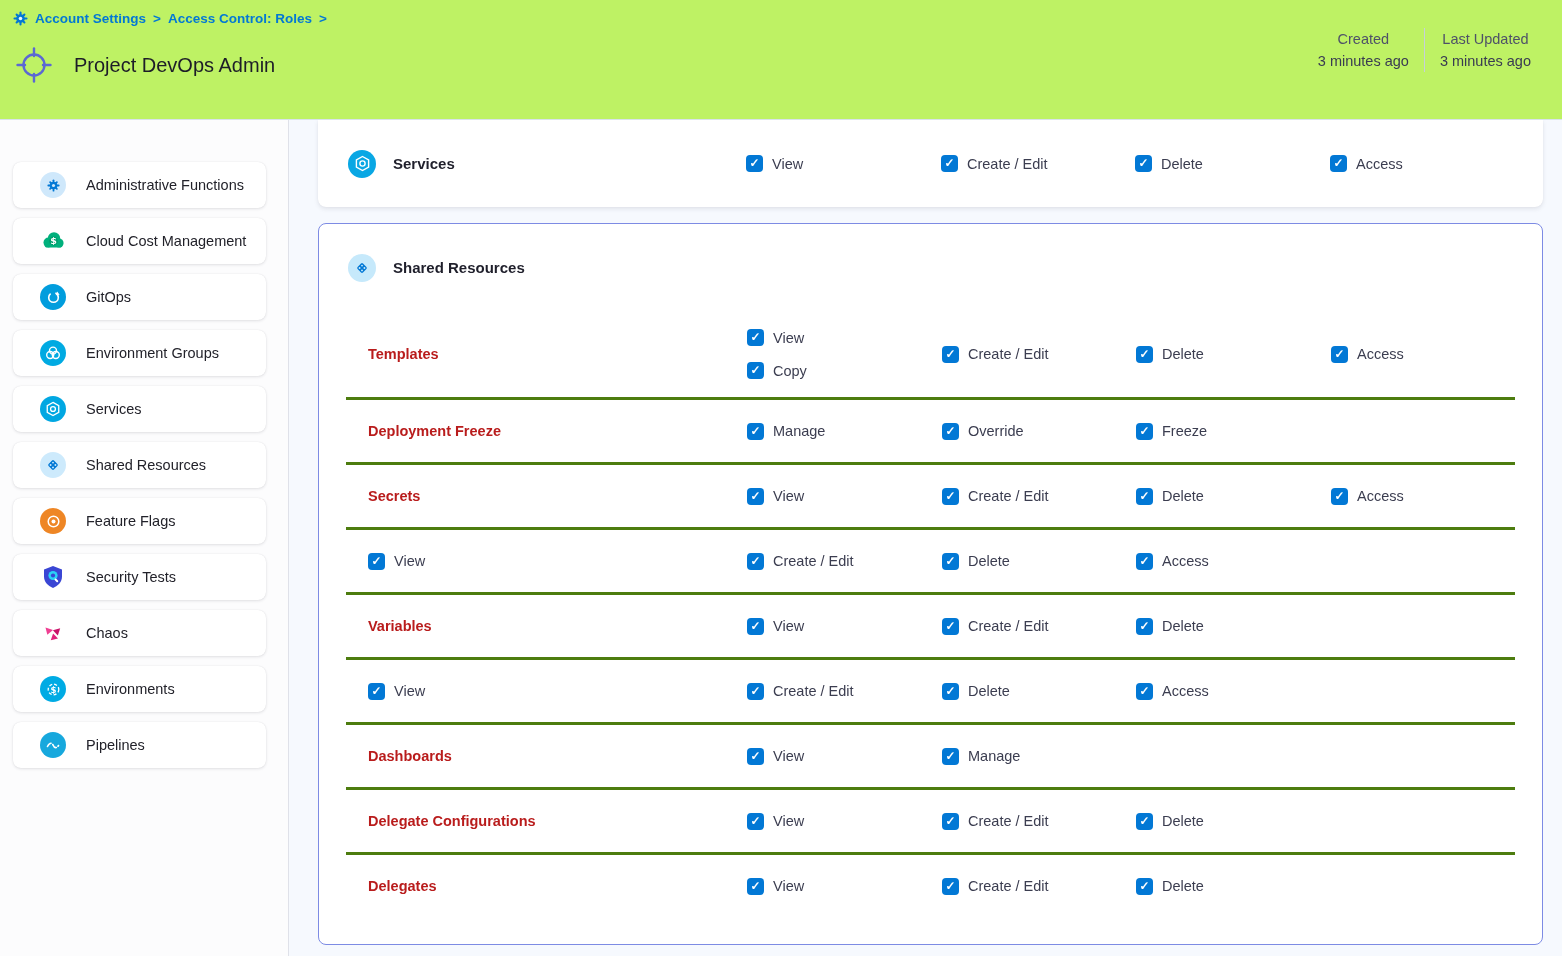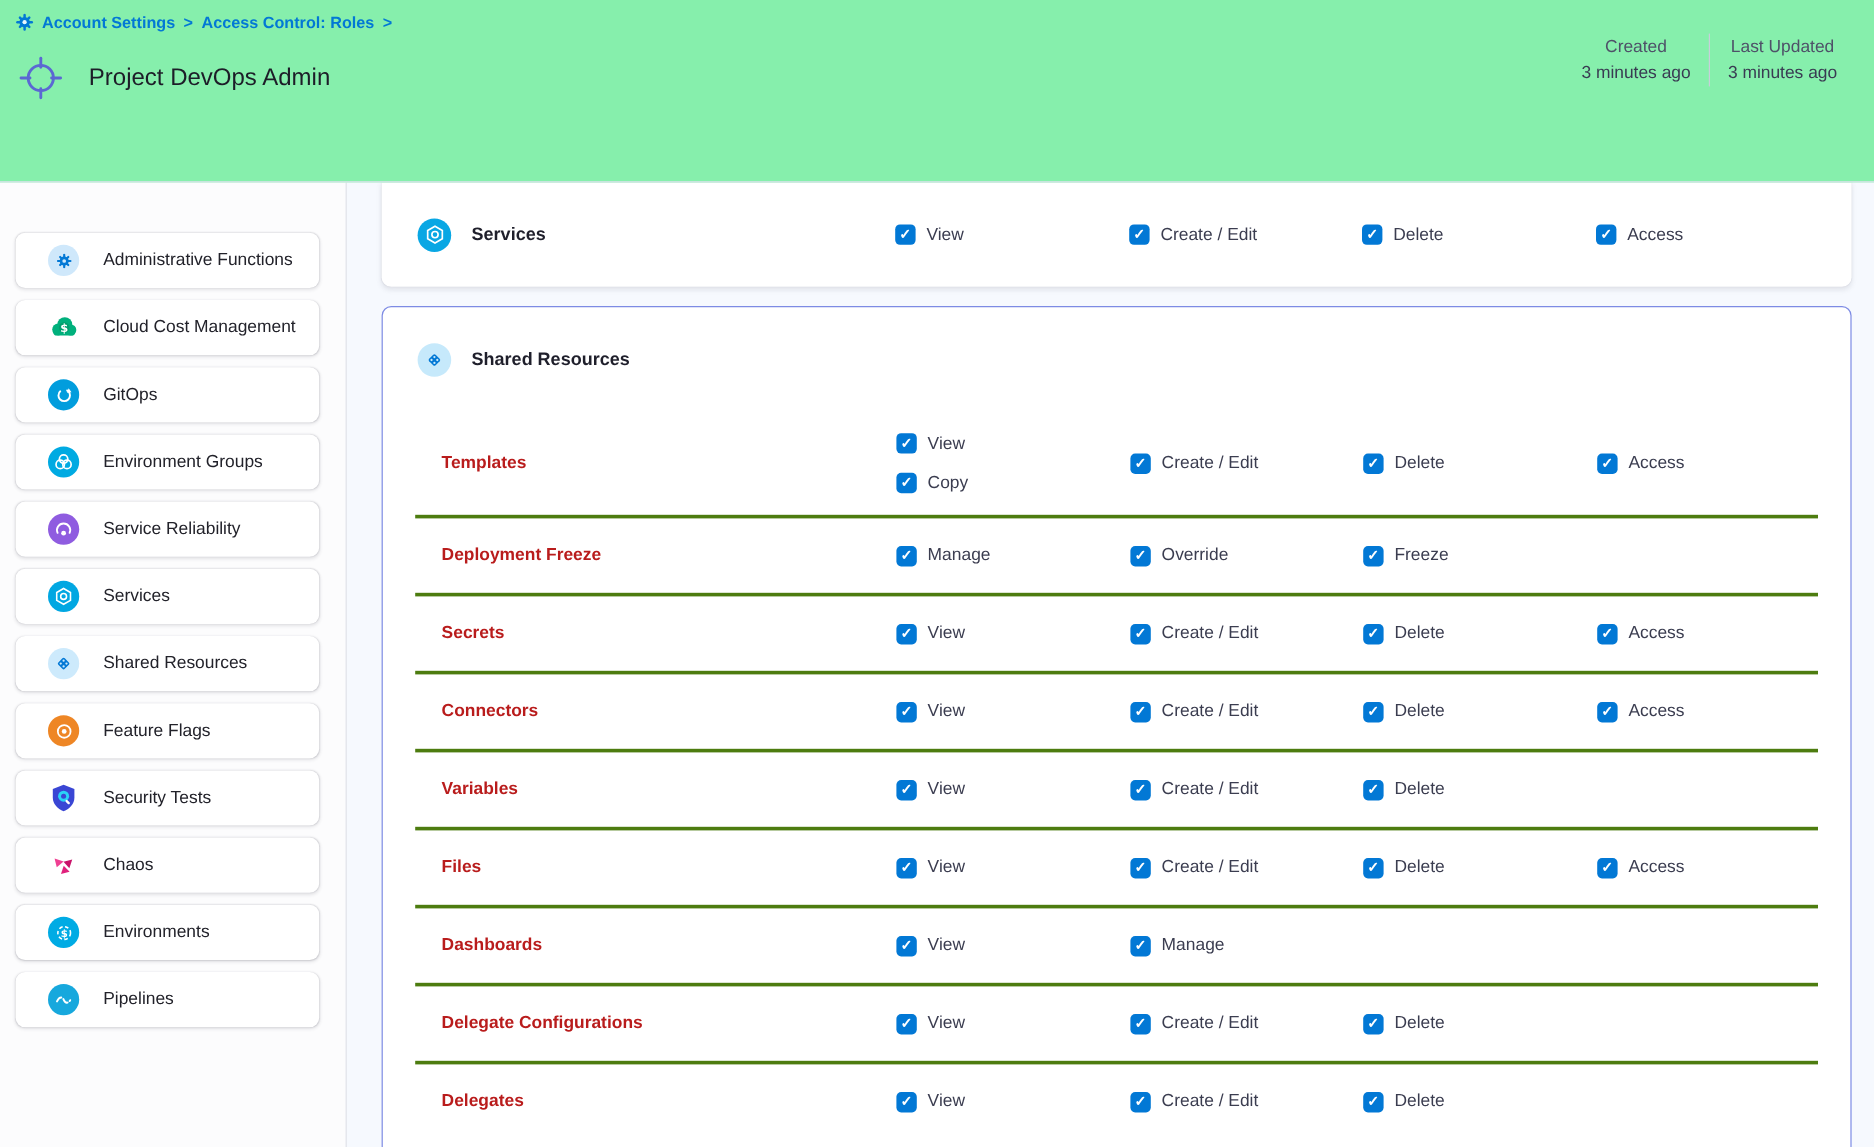--- a/index.html
+++ b/index.html
@@ -1,20 +1,20 @@
 <!DOCTYPE html>
 <html><head>
 <meta charset="utf-8">
 <style>
   * { margin:0; padding:0; box-sizing:border-box; }
   html,body { width:1562px; height:956px; overflow:hidden;
     font-family:"Liberation Sans", sans-serif; background:#f6f9fe; }
 
   
-  .header { position:relative; height:152px; background:#86efac; border-bottom:1px solid #d9e3ea; }
+  .header { position:relative; height:120px; background:#bef264; border-bottom:1px solid #d9e3ea; }
   .breadcrumb { position:absolute; left:13px; top:11px; display:flex; align-items:center; gap:7px;
     font-size:13.5px; font-weight:600; color:#0278d5; }
   .crumb-link { color:#0278d5; cursor:pointer; }
   .crumb-sep { color:#0278d5; font-weight:600; }
   .crumb-gear { display:flex; align-items:center; }
   .title-row { position:absolute; left:15px; top:46px; display:flex; align-items:center; }
   .role-icon { width:38px; height:38px; display:flex; align-items:center; justify-content:center; }
   .page-title { margin-left:21px; font-size:20px; font-weight:500; color:#1d1d28; }
   .meta { position:absolute; right:16px; top:28px; display:flex;text-align:center; }
   .meta-col { padding:0 15px; font-size:14.5px; line-height:22px; color:#3d3f54; }
@@ -156,29 +156,20 @@
           <span class="side-icon" style="background: rgb(0, 170, 226);">
             <svg width="16" height="16" viewBox="0 0 16 16" fill="none" stroke="#fff" stroke-width="1.4">
               <circle cx="8" cy="5.6" r="3.5"></circle>
               <circle cx="5.2" cy="10" r="3.5"></circle>
               <circle cx="10.8" cy="10" r="3.5"></circle>
             </svg>
           </span>
           <span class="side-label">Environment Groups</span>
         </div>
         <div class="side-card">
-          <span class="side-icon" style="background: rgb(143, 92, 224);">
-            <svg width="16" height="16" viewBox="0 0 16 16" fill="none">
-              <path d="M3 11 a5.5 5.5 0 1 1 10 0" stroke="#fff" stroke-width="1.6" stroke-linecap="round"></path>
-              <circle cx="8" cy="11.3" r="2" fill="#fff"></circle>
-            </svg>
-          </span>
-          <span class="side-label">Service Reliability</span>
-        </div>
-        <div class="side-card">
           <span class="side-icon" style="background: rgb(1, 167, 226);">
             <svg width="16" height="16" viewBox="0 0 17 17" fill="none" stroke="#fff" stroke-width="1.4">
               <path d="M8.5 1.5 14.6 5v7L8.5 15.5 2.4 12V5Z"></path>
               <circle cx="8.5" cy="8.5" r="2.6"></circle>
             </svg>
           </span>
           <span class="side-label">Services</span>
         </div>
         <div class="side-card">
           <span class="side-icon" style="background: rgb(205, 234, 252);">
@@ -372,21 +363,20 @@
               </label>
             </div>
             <div class="perm-cell">
               <label class="cb">
                 <span class="cbbox">✓</span>
                 <span class="cbtext">Access</span>
               </label>
             </div>
           </div>
           <div class="perm-row">
-            <div class="row-label">Connectors</div>
             <div class="perm-cell">
               <label class="cb">
                 <span class="cbbox">✓</span>
                 <span class="cbtext">View</span>
               </label>
             </div>
             <div class="perm-cell">
               <label class="cb">
                 <span class="cbbox">✓</span>
                 <span class="cbtext">Create / Edit</span>
@@ -421,21 +411,20 @@
             </div>
             <div class="perm-cell">
               <label class="cb">
                 <span class="cbbox">✓</span>
                 <span class="cbtext">Delete</span>
               </label>
             </div>
             <div class="perm-cell"></div>
           </div>
           <div class="perm-row">
-            <div class="row-label">Files</div>
             <div class="perm-cell">
               <label class="cb">
                 <span class="cbbox">✓</span>
                 <span class="cbtext">View</span>
               </label>
             </div>
             <div class="perm-cell">
               <label class="cb">
                 <span class="cbbox">✓</span>
                 <span class="cbtext">Create / Edit</span>

